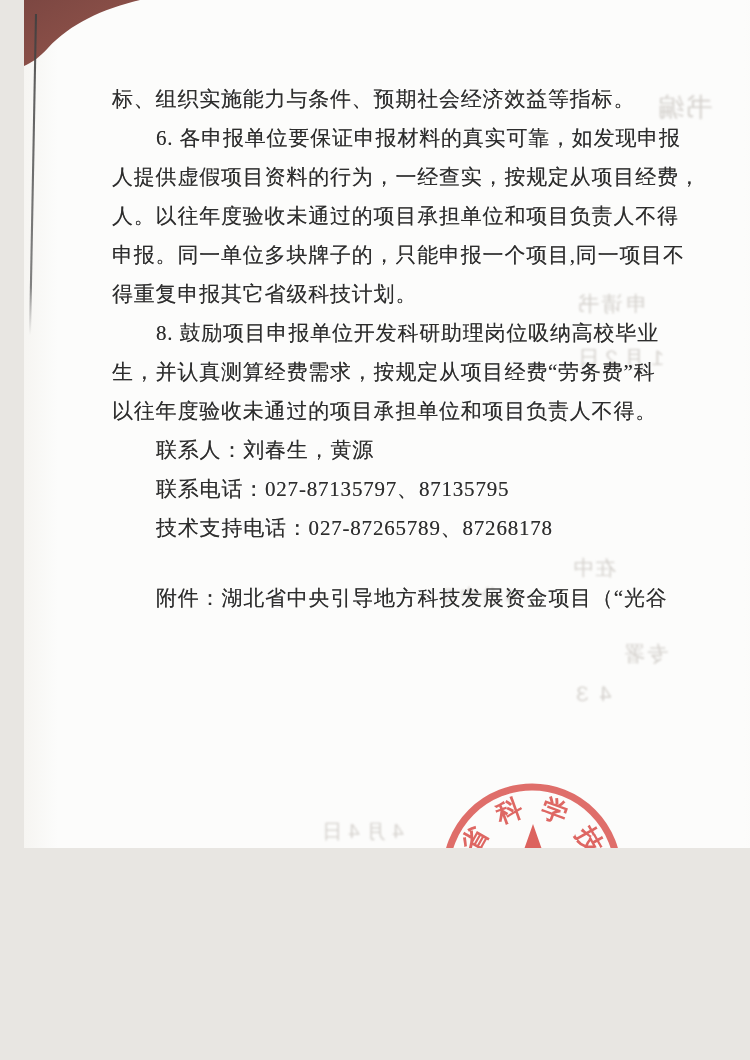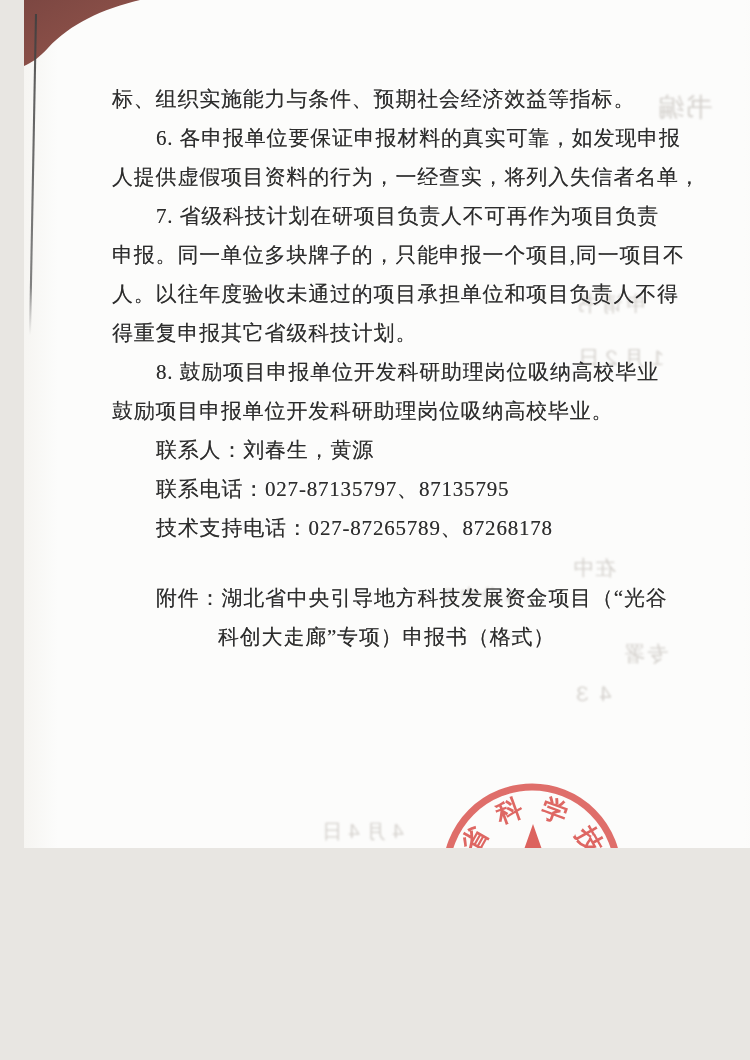--- a/index.html
+++ b/index.html
@@ -53,32 +53,31 @@
       <div class="ghost" style="left: 598px; top: 640px; font-size: 21px;">专署</div>
       <div class="ghost" style="left: 546px; top: 680px; font-size: 21px;">４３</div>
       <div class="ghost" style="left: 296px; top: 818px; font-size: 20px;">４月４日</div>
       <div class="ghost" style="left: 168px; top: 862px; font-size: 25px;">湖北省科学技术厅制</div>
       <div class="smudge" style="left: 426px; top: 856px; font-size: 48px;">鄂</div>
     </div>
 
   <div class="body-text" id="body-text">
       <div class="line i0">标、组织实施能力与条件、预期社会经济效益等指标。</div>
       <div class="line i1">6. 各申报单位要保证申报材料的真实可靠，如发现申报</div>
-      <div class="line i0">人提供虚假项目资料的行为，一经查实，将列入失信者名单，</div>
-      <div class="line i1">7. 省级科技计划在研项目负责人不可再作为项目负责</div>
+      <div class="line i0">人提供虚假项目资料的行为，一经查实，按规定从项目经费，</div>
+      <div class="line i0">人。以往年度验收未通过的项目承担单位和项目负责人不得</div>
       <div class="line i0">申报。同一单位多块牌子的，只能申报一个项目,同一项目不</div>
-      <div class="line i0">人。以往年度验收未通过的项目承担单位和项目负责人不得</div>
       <div class="line i0">得重复申报其它省级科技计划。</div>
       <div class="line i1">8. 鼓励项目申报单位开发科研助理岗位吸纳高校毕业</div>
-      <div class="line i0">鼓励项目申报单位开发科研助理岗位吸纳高校毕业。</div>
+      <div class="line i0">生，并认真测算经费需求，按规定从项目经费“劳务费”科</div>
+      <div class="line i0">以往年度验收未通过的项目承担单位和项目负责人不得。</div>
       <div class="line i1">联系人：刘春生，黄源</div>
       <div class="line i1">联系电话：027-87135797、87135795</div>
       <div class="line i1">技术支持电话：027-87265789、87268178</div>
       <div class="line i1 gap">附件：湖北省中央引导地方科技发展资金项目（“光谷</div>
-      <div class="line i2">科创大走廊”专项）申报书（格式）</div>
     </div>
 
   <div class="seal-wrap">
     <svg width="200" height="200" viewBox="0 0 200 200" id="seal-svg">
       <circle id="seal-ring" cx="100" cy="97" r="86" fill="none" stroke-width="7" opacity="0.88" stroke="#dc4f4a"></circle>
       <g transform="translate(101,84)" id="seal-star-g">
         <polygon id="seal-star" points="0,-36 8.52,-11.73 34.24,-11.12 13.79,4.48 21.16,29.12 0,14.5 -21.16,29.12 -13.79,4.48 -34.24,-11.12 -8.52,-11.73" opacity="0.9" fill="#d8453f"></polygon>
       </g>
       <g id="seal-ring-text">
           <text transform="translate(58.5,148.3) rotate(-141.0)" text-anchor="middle" dominant-baseline="central" font-size="26" font-weight="bold" fill="#dc4f4a" opacity="0.92">湖</text>

